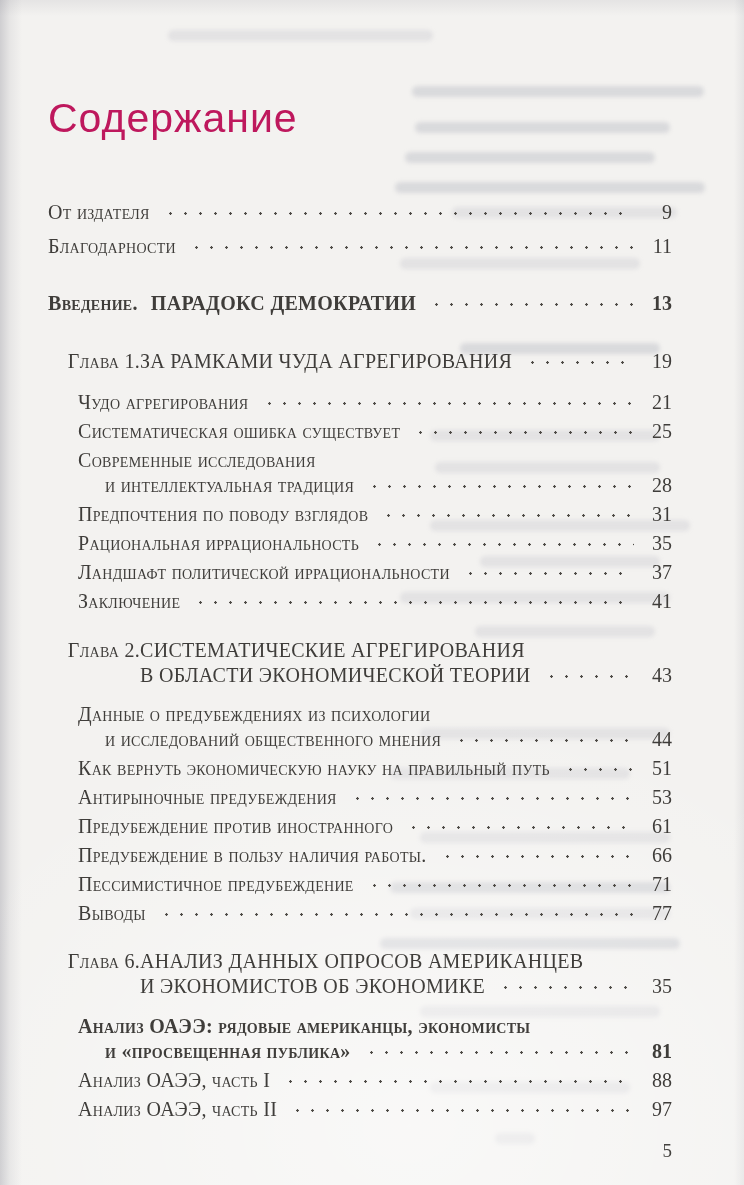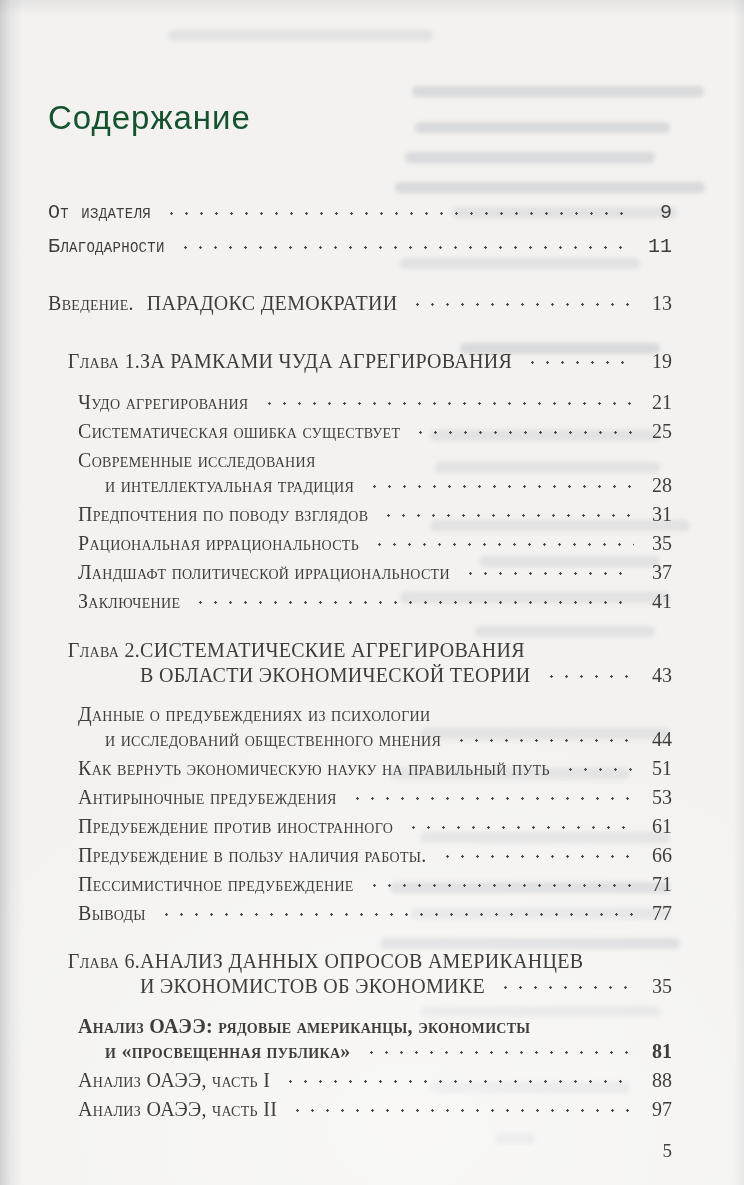--- a/index.html
+++ b/index.html
@@ -25,37 +25,37 @@
   
   .smudge { position:absolute; height:11px; border-radius:6px;
     background:rgba(146,149,164,.17); filter:blur(2px); }
   .smudge.dk { background:rgba(134,138,156,.23); }
 
   .content { position:absolute; left:48px; top:0; width:624px; }
 
   .page-title {
     margin-top:96px; margin-bottom:60px;
     font-family:"Liberation Sans","DejaVu Sans",sans-serif;
-    font-weight:400; font-size:33px; line-height:44px;
-    letter-spacing:1px; color:#14532d;
+    font-weight:400; font-size:41px; line-height:44px;
+    letter-spacing:1px; color:#be185d;
   }
 
   .entry { font-size:20px; line-height:25px; }
   .row { display:flex; }
   .sc   { font-variant:small-caps; letter-spacing:.3px; white-space:nowrap; }
   .caps { letter-spacing:.3px; white-space:nowrap;text-align:right; }
 
   .leader { flex:1 1 auto; min-width:10px; margin:0 10px 0 11px; align-self:stretch;
     background-image:radial-gradient(circle, #4d4a45 1.15px, rgba(0,0,0,0) 1.45px);
     background-size:15px 15px; background-repeat:repeat-x;
     background-position:left 2px bottom 4px; }
   .pg { min-width:28px; text-align:right; white-space:nowrap; }
 
-  .front   { margin-bottom:9px;font-family:Liberation Mono, monospace; }
-  .intro   { margin-top:32px; }
+  .front   { margin-bottom:9px; }
+  .intro   { margin-top:32px;font-weight:bold; }
   .chapter { margin-top:33px; margin-bottom:16px; }
   .chapter.ch2 { margin-top:24px; margin-bottom:0; }
   .chapter.ch3 { margin-top:23px; margin-bottom:0; }
   .prefix  { font-variant:small-caps; letter-spacing:.3px; white-space:nowrap;
              flex:0 0 92px; width:92px;text-align:right; }
   .prefix-inline { font-variant:small-caps; letter-spacing:.3px; white-space:nowrap;
              margin-right:13px; }
   .chcont  { padding-left:92px; }
 
   .sub { margin-left:30px; margin-bottom:4px; }

